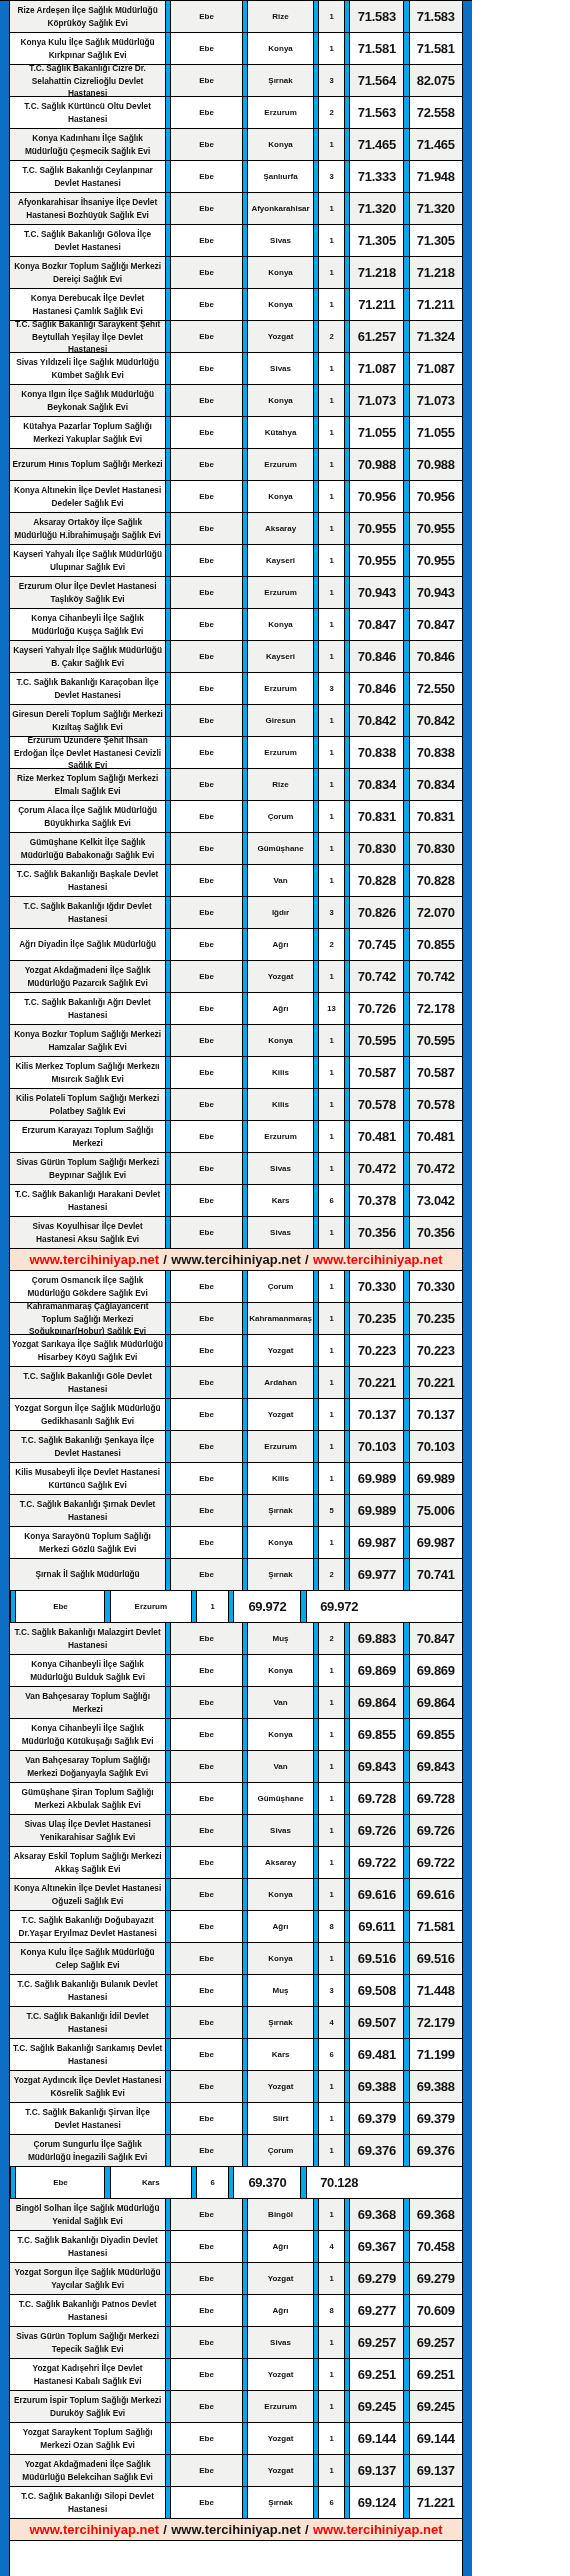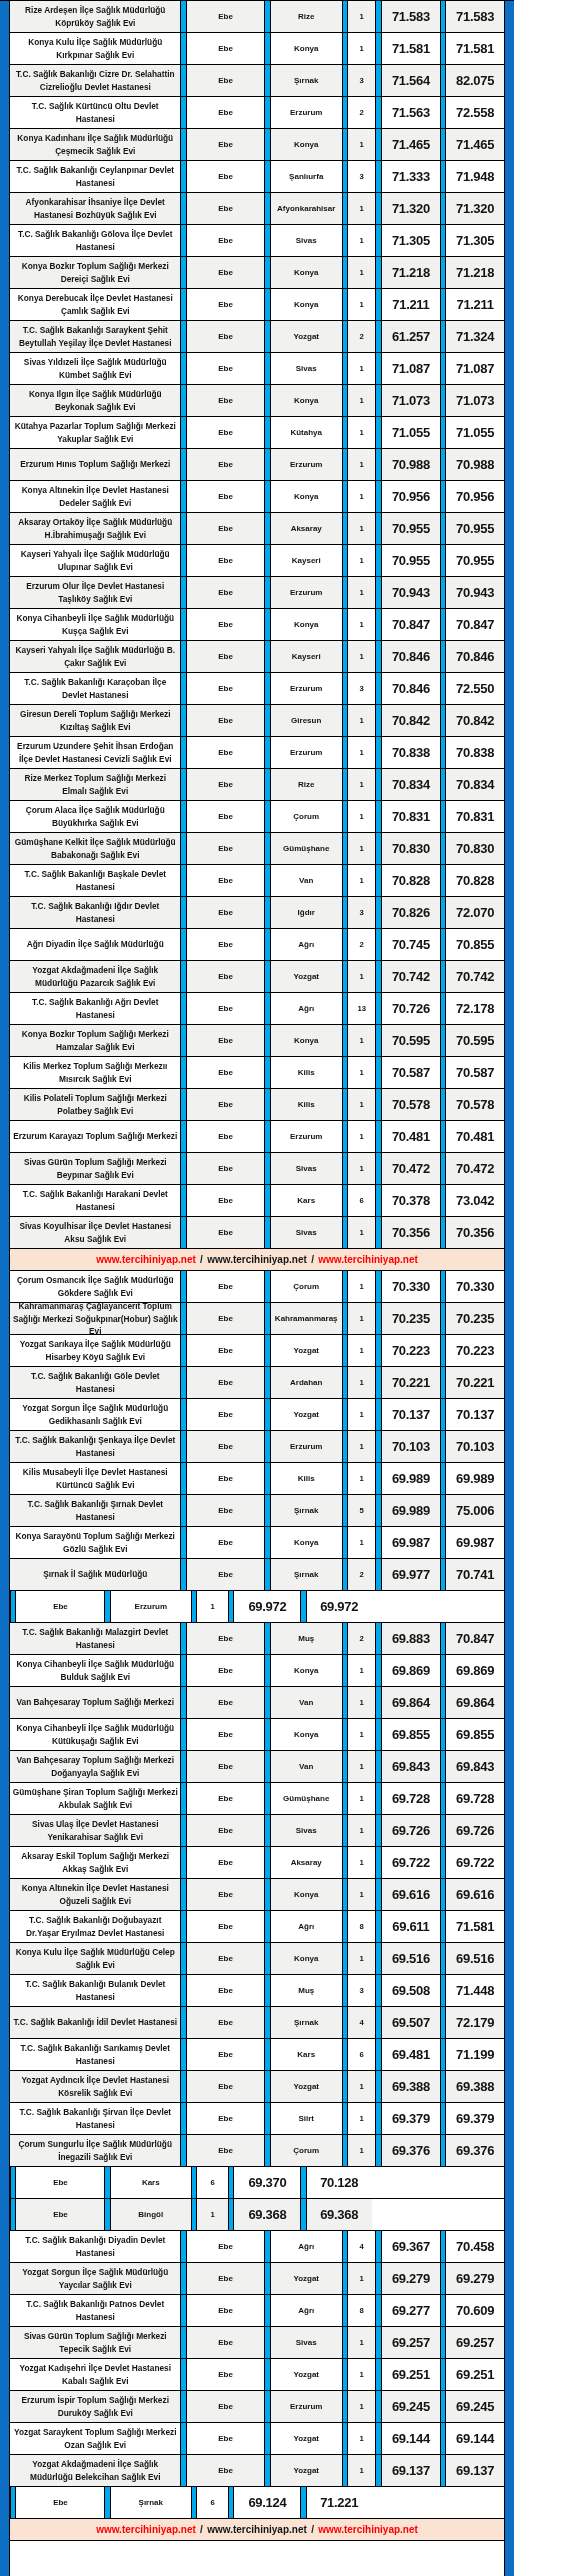--- a/index.html
+++ b/index.html
@@ -1,17 +1,17 @@
 <!DOCTYPE html>
 <html style="font-size:9.8px"><head>
 <meta charset="utf-8">
 <style>
   html,body{margin:0;padding:0;background:#fff;}
   .frame{
-    width:514px;height:2576px;
+    width:472px;height:2576px;
     background:#0d6fc4;
     box-sizing:border-box;
     padding:0 9.2px;
     border-top:1.8px solid #000;
     overflow:hidden;
     font-family:"Liberation Sans",sans-serif;
   }
   .inner{
     background:#fff;height:100%;
     border-left:1.2px solid #000;border-right:1.2px solid #000;
@@ -32,21 +32,21 @@
   .cell.s2{width:65px;font-size:13px;letter-spacing:-0.3px;}
   .sep{
     width:4.3px;background:#00a9ee;
     border-left:0.6px solid #000;border-right:0.6px solid #000;
     box-sizing:content-box;flex:none;
   }
   .wbar{
     height:22px;background:#fbe3d3;
     border-bottom:1.2px solid #000;box-sizing:border-box;
     display:flex;align-items:center;justify-content:center;
-    font-weight:bold;font-size:10px;white-space:nowrap;
+    font-weight:bold;font-size:13px;white-space:nowrap;
   }
   .wbar .url.red{color:#fe0000;}
   .wbar .url.dark{color:#161616;}
   .wbar .slash{color:#161616;margin:0 4.3px;}
 </style>
 </head>
 <body>
 
 <div class="frame">
   <div class="inner" id="rows">
@@ -933,20 +933,21 @@
         <div class="sep"></div>
         <div class="cell city">Kars</div>
         <div class="sep"></div>
         <div class="cell count">6</div>
         <div class="sep"></div>
         <div class="cell s1">69.370</div>
         <div class="sep"></div>
         <div class="cell s2">70.128</div>
       </div>
       <div class="row gray">
+        <div class="cell name">Bingöl Solhan İlçe Sağlık Müdürlüğü Yenidal Sağlık Evi</div>
         <div class="sep"></div>
         <div class="cell prof">Ebe</div>
         <div class="sep"></div>
         <div class="cell city">Bingöl</div>
         <div class="sep"></div>
         <div class="cell count">1</div>
         <div class="sep"></div>
         <div class="cell s1">69.368</div>
         <div class="sep"></div>
         <div class="cell s2">69.368</div>
@@ -1049,20 +1050,21 @@
         <div class="sep"></div>
         <div class="cell city">Yozgat</div>
         <div class="sep"></div>
         <div class="cell count">1</div>
         <div class="sep"></div>
         <div class="cell s1">69.137</div>
         <div class="sep"></div>
         <div class="cell s2">69.137</div>
       </div>
       <div class="row">
+        <div class="cell name">T.C. Sağlık Bakanlığı Silopi Devlet Hastanesi</div>
         <div class="sep"></div>
         <div class="cell prof">Ebe</div>
         <div class="sep"></div>
         <div class="cell city">Şırnak</div>
         <div class="sep"></div>
         <div class="cell count">6</div>
         <div class="sep"></div>
         <div class="cell s1">69.124</div>
         <div class="sep"></div>
         <div class="cell s2">71.221</div>

